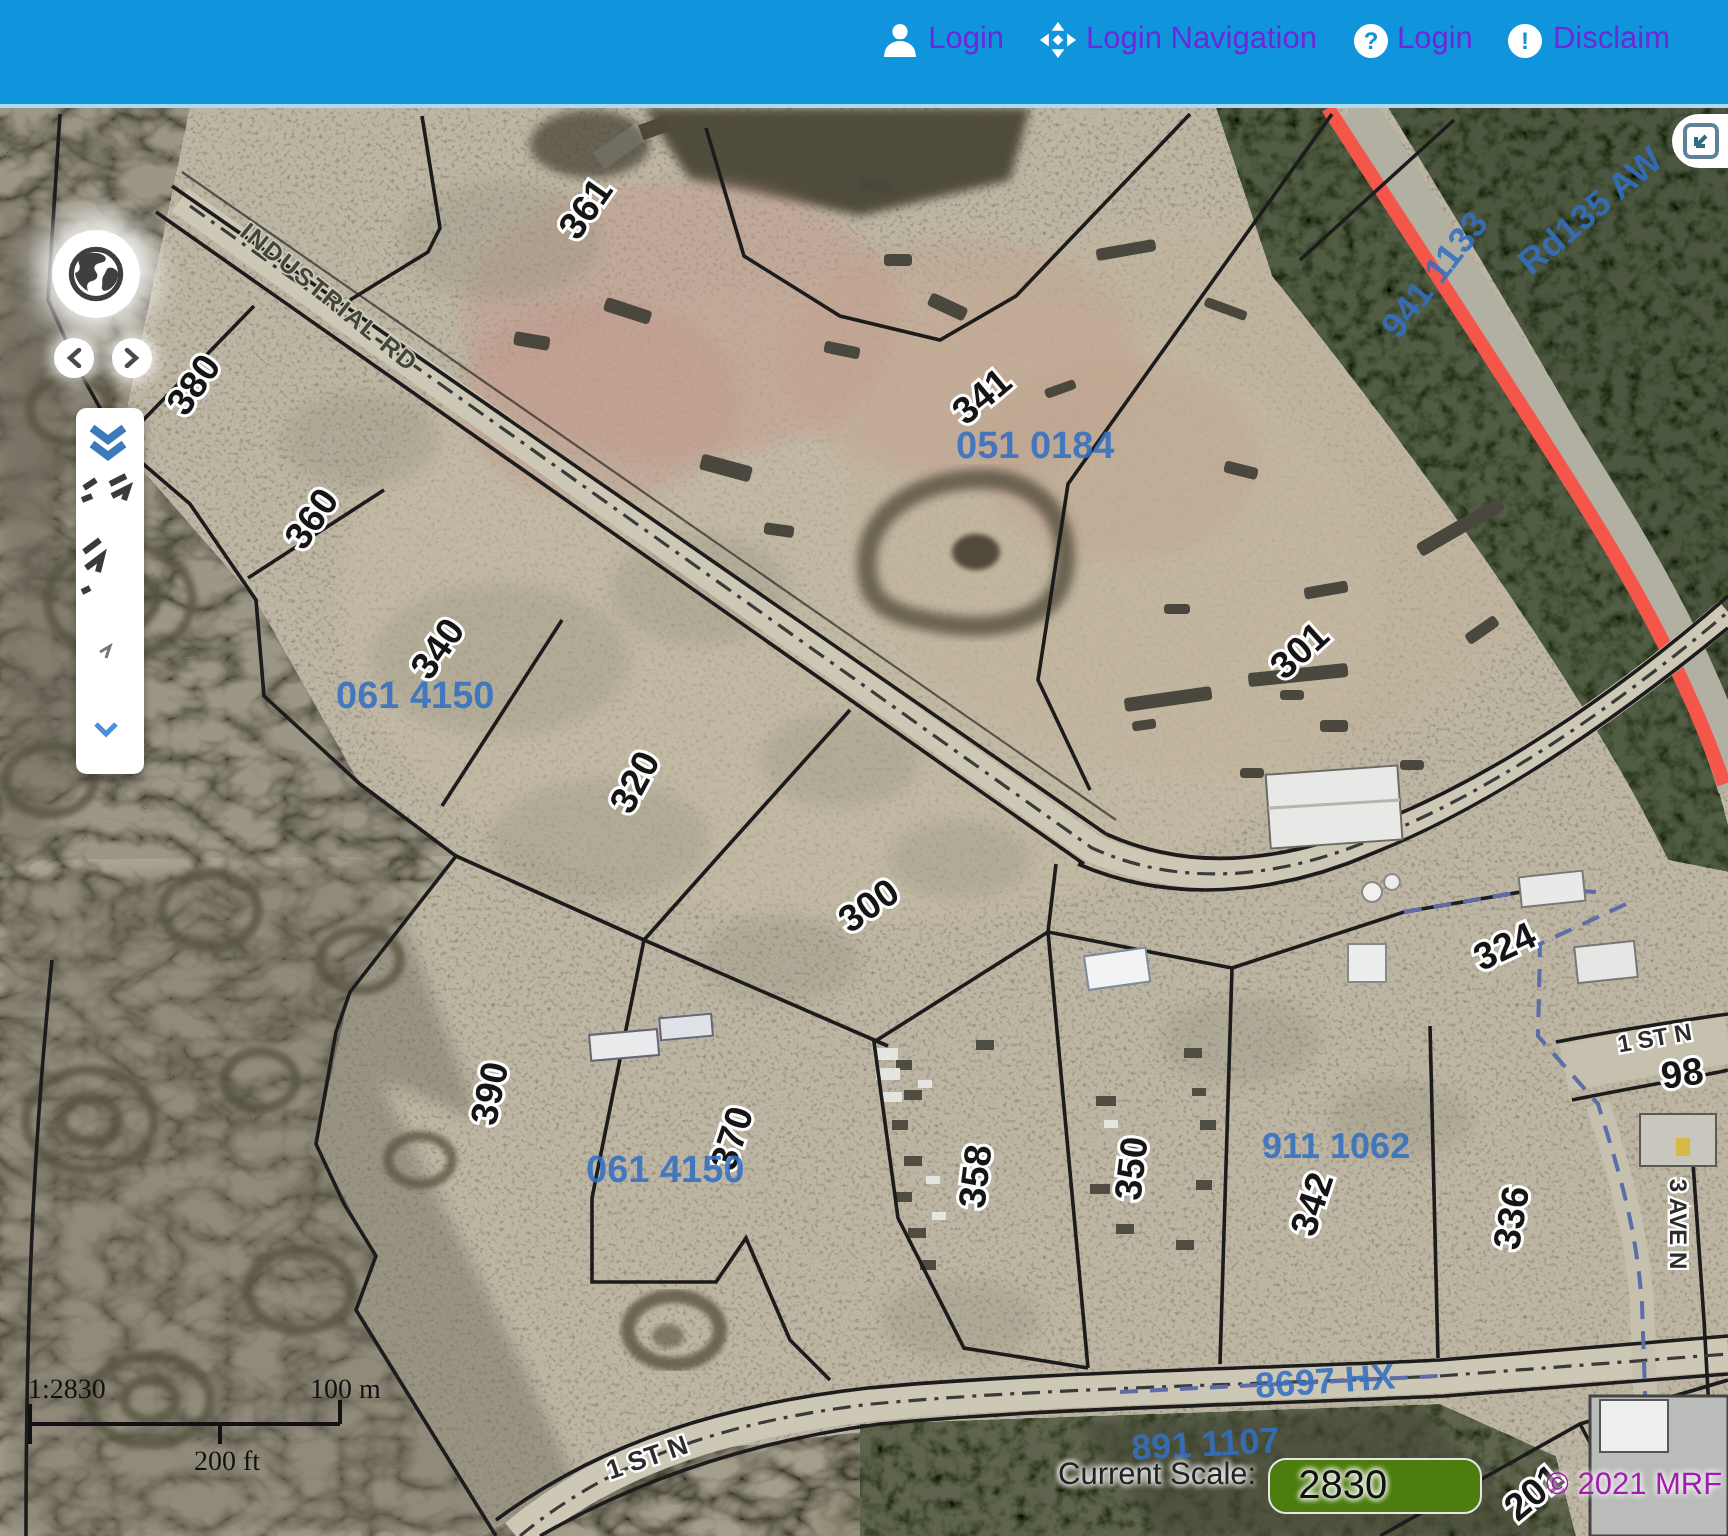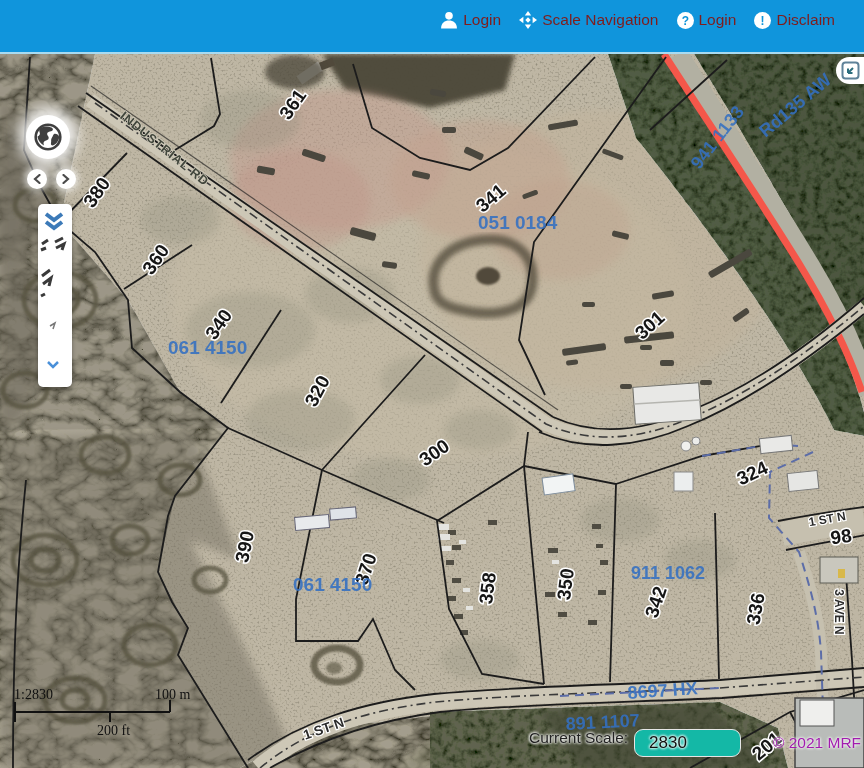--- a/index.html
+++ b/index.html
@@ -1,29 +1,29 @@
 <!DOCTYPE html>
 <html><head>
 <meta charset="utf-8">
 <style>
 html,body{margin:0;padding:0;background:#fff}
 body{width:864px;height:768px;overflow:hidden;position:relative;font-family:"Liberation Sans",sans-serif}
 #topbar{position:absolute;left:0;top:0;width:864px;height:52px;background:#1095dc;border-bottom:2px solid #a9dbf1}
-#nav{position:absolute;right:29px;top:0;height:40px;display:flex;align-items:center;gap:0;color:#7f1d1d;font-size:15.5px}
+#nav{position:absolute;right:29px;top:0;height:40px;display:flex;align-items:center;gap:0;color:#6d28d9;font-size:15.5px}
 .navitem{display:flex;align-items:center;margin-left:18px}
 .navitem .txt{margin-left:5px}
 #mapwrap{position:absolute;left:0;top:54px;width:864px;height:714px}
 .ctl{position:absolute;z-index:5}
 #globebtn{left:26px;top:115px;width:44px;height:44px;border-radius:50%;background:#fff;box-shadow:0 0 14px 8px rgba(255,255,255,.85);display:flex;align-items:center;justify-content:center}
 #prevbtn{left:27px;top:169px;width:20px;height:20px;border-radius:50%;background:#fff;box-shadow:0 0 6px 3px rgba(255,255,255,.6);display:flex;align-items:center;justify-content:center;color:#4a4a4a;font-size:15px;font-weight:bold}
 #nextbtn{left:56px;top:169px;width:20px;height:20px;border-radius:50%;background:#fff;box-shadow:0 0 6px 3px rgba(255,255,255,.6);display:flex;align-items:center;justify-content:center;color:#4a4a4a;font-size:15px;font-weight:bold}
 #toolbar{left:38px;top:204px;width:34px;height:183px;background:#fff;border-radius:5px;box-shadow:0 1px 4px rgba(0,0,0,.35)}
 #expandbtn{left:836px;top:57px;width:28px;height:27px;background:#fff;border-radius:14px 0 0 14px;display:flex;align-items:center;justify-content:center}
 #scalectl{position:absolute;left:529px;top:729px;z-index:5;display:flex;color:#222;font-size:15.5px;text-shadow:0 0 3px #fff,0 0 3px #fff,0 0 3px #fff}
-#scaleinput{margin-left:6px;width:91px;height:26px;background:#14b8a6;border-radius:9px;border:1px solid #e6e6e6;font-size:17px;color:#111;display:flex;align-items:center;padding-left:14px}
+#scaleinput{margin-left:6px;width:91px;height:26px;background:#4d7c0f;border-radius:9px;border:1px solid #e6e6e6;font-size:20px;color:#111;display:flex;align-items:center;padding-left:14px}
 #copy{position:absolute;left:773px;top:734px;z-index:5;color:#a21caf;font-size:15.5px;text-shadow:0 0 3px #fff,0 0 3px #fff}
 </style>
 </head>
 <body>
 
 <div id="mapwrap">
 <svg width="864" height="714" viewBox="0 54 864 714">
 <defs>
 <filter id="fgrain" x="0%" y="0%" width="100%" height="100%">
 <feTurbulence type="fractalNoise" baseFrequency="0.5" numOctaves="3" seed="7" result="n"></feTurbulence>
@@ -321,21 +321,21 @@
 <div class="navitem">
       <svg width="18" height="18" viewBox="0 0 18 18">
         <g fill="#fff">
           <path d="M9,0 L12.2,4.4 L5.8,4.4 Z"></path>
           <path d="M9,18 L12.2,13.6 L5.8,13.6 Z"></path>
           <path d="M0,9 L4.4,5.8 L4.4,12.2 Z"></path>
           <path d="M18,9 L13.6,5.8 L13.6,12.2 Z"></path>
           <rect x="7.1" y="7.1" width="3.8" height="3.8" transform="rotate(45 9 9)"></rect>
         </g>
       </svg>
-      <span class="txt">Scale Navigation</span>
+      <span class="txt">Login Navigation</span>
     </div>
 
 <div class="navitem">
       <svg width="17" height="17" viewBox="0 0 17 17">
         <circle cx="8.5" cy="8.5" r="8.5" fill="#fff"></circle>
         <text x="8.5" y="12.6" text-anchor="middle" font-family="Liberation Sans" font-size="12" font-weight="bold" fill="#0d93d8">?</text>
       </svg>
       <span class="txt">Login</span>
     </div>
 

